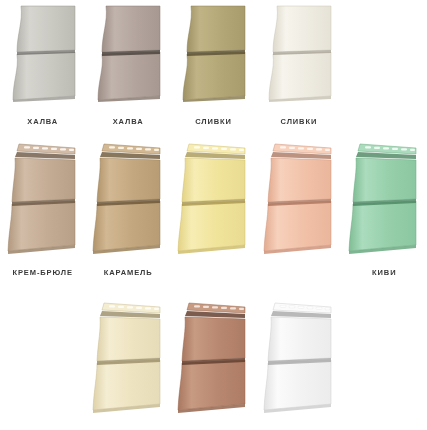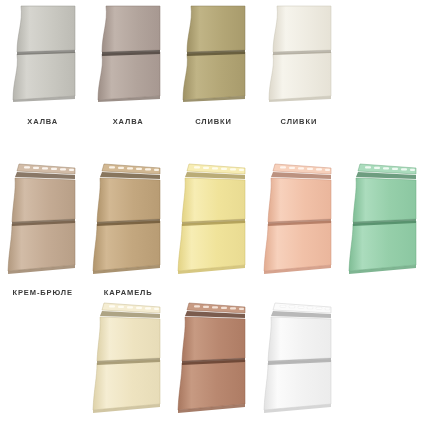--- a/index.html
+++ b/index.html
@@ -19,21 +19,21 @@
     width: 427px;
     height: 430px;
   }
   .swatch-row {
     position: absolute;
     left: 0;
     width: 427px;
     display: flex;
   }
   .row-1 { top: 0px;   height: 132px; }
-  .row-2 { top: 159px; height: 142px; }
+  .row-2 { top: 139px; height: 142px; }
   .row-3 { top: 296px; height: 134px; }
 
   .swatch-cell {
     position: relative;
     width: 85.4px;
     height: 100%;
     box-sizing: border-box;
   }
   .row-3 .swatch-cell { width: 85.4px; }
 
@@ -294,20 +294,21 @@
             <rect x="55" y="7.2" width="6" height="2.2" rx="1"></rect>
               <rect x="64" y="7.7" width="5" height="2.2" rx="1"></rect>
           </g>
           <path d="M12,11 L70,14 L70,18 L10,16 Z" fill="#4a8560" opacity="0.8"></path>
           <path d="M10,17 L70,19 L70,58 L7,61 C8,42 11,30 10,17 Z" fill="url(#g2e)" stroke="#69a87f" stroke-width="0.5"></path>
           <path d="M7,63 L70,60 L70,104 L3,110 C4,88 7,78 7,63 Z" fill="url(#g2e)" stroke="#69a87f" stroke-width="0.5"></path>
           <path d="M7,61 L70,58 L70,62 L7,65 Z" fill="#4a8560" opacity="0.8"></path>
           <path d="M3,110 L70,104 L70,107 L3,113 Z" fill="#69a87f" opacity="0.85"></path>
         </svg>
       </div>
+      <div class="swatch-label">КИВИ</div>
     </div>
   </div>
 
   <div class="swatch-row row-3">
 
     <div class="spacer-cell"></div>
 
     <div class="swatch-cell">
       <div class="panel-wrap">
         <svg class="panel-svg" viewBox="0 0 76 118" preserveAspectRatio="none">

